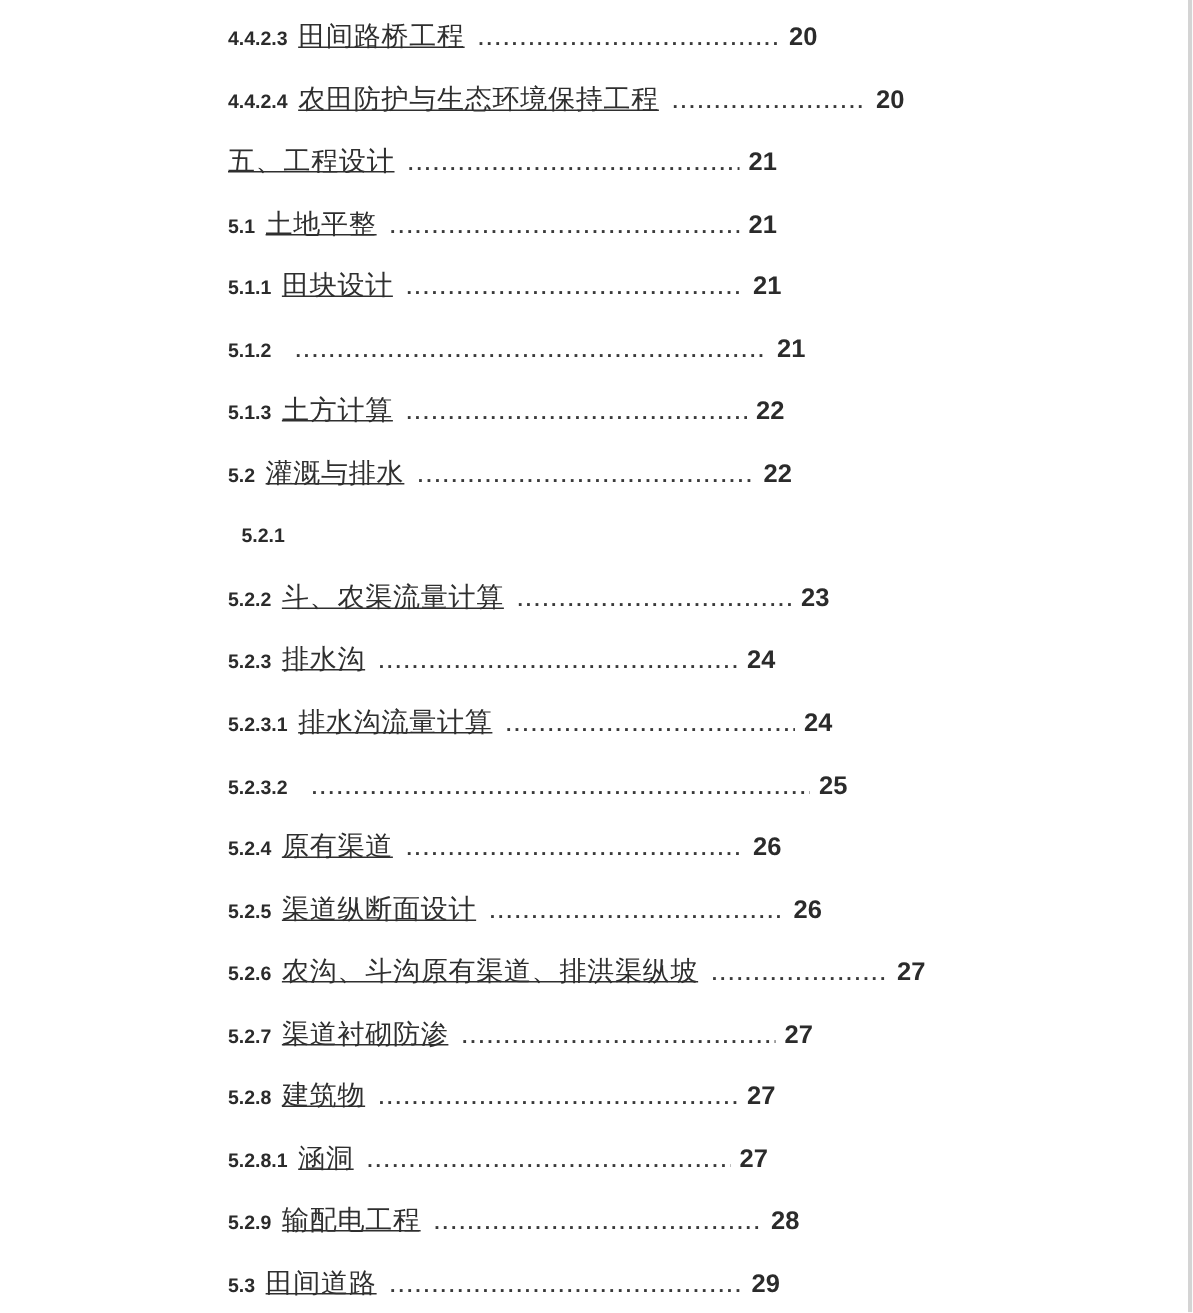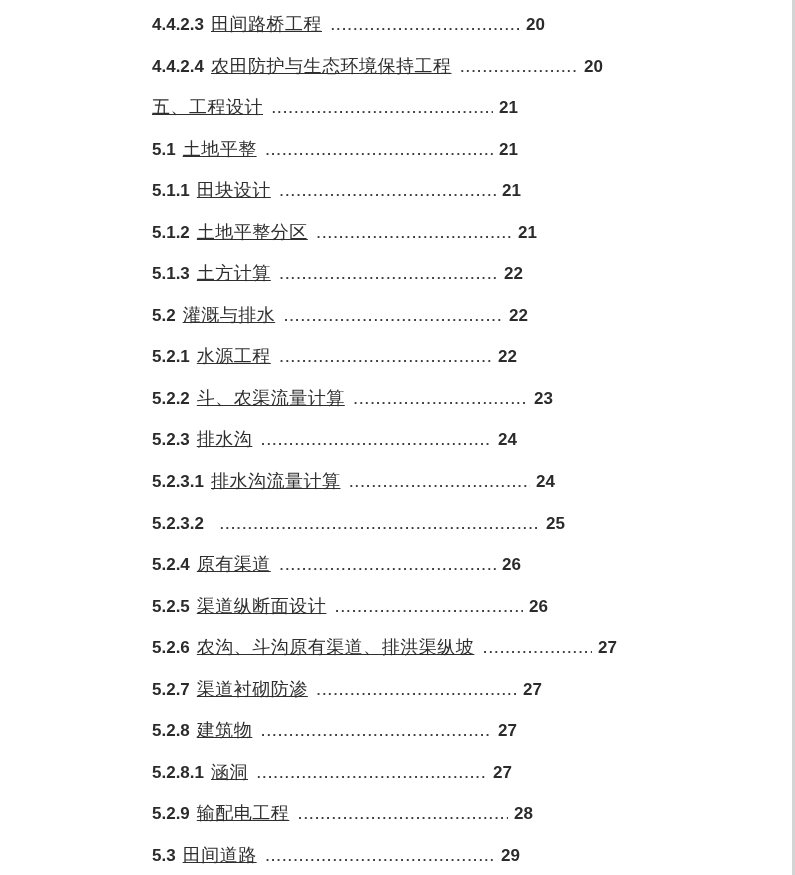--- a/index.html
+++ b/index.html
@@ -25,21 +25,21 @@
     align-items: baseline;
     height: 41.55px;
     line-height: 41.55px;
     white-space: nowrap;
     overflow: hidden;
     color: #2d2d2d;
   }
   .num {
     font-family: "Liberation Sans", sans-serif;
     font-weight: 700;
-    font-size: 17px;
+    font-size: 13px;
     margin-right: 7px;
     color: #2b2b2b;
   }
   .num:empty { margin-right: 0; }
   .title {
     font-family: "Liberation Serif", serif;
     font-weight: 400;
     font-size: 18px;
     letter-spacing: 0.5px;
     color: #2f2f2f;
@@ -66,21 +66,21 @@
   }
   
   .toc-row:nth-child(1)  { width: 393px; }
   .toc-row:nth-child(2)  { width: 451px; }
   .toc-row:nth-child(3)  { width: 366px; }
   .toc-row:nth-child(4)  { width: 366px; }
   .toc-row:nth-child(5)  { width: 369px; }
   .toc-row:nth-child(6)  { width: 385px; }
   .toc-row:nth-child(7)  { width: 371px; }
   .toc-row:nth-child(8)  { width: 376px; }
-  .toc-row:nth-child(9)  { width: 365px; }
+  .toc-row:nth-child(9)  { width: 365px; flex-direction: column; }
   .toc-row:nth-child(10) { width: 401px; }
   .toc-row:nth-child(11) { width: 365px; }
   .toc-row:nth-child(12) { width: 403px; }
   .toc-row:nth-child(13) { width: 413px; }
   .toc-row:nth-child(14) { width: 369px; }
   .toc-row:nth-child(15) { width: 396px; }
   .toc-row:nth-child(16) { width: 465px; }
   .toc-row:nth-child(17) { width: 390px; }
   .toc-row:nth-child(18) { width: 365px; justify-content: flex-end; }
   .toc-row:nth-child(19) { width: 360px; }
@@ -130,21 +130,20 @@
 
   <div class="toc-row">
     <span class="num">5.1.1</span>
     <span class="title">田块设计</span>
     <span class="leader"></span>
     <span class="page-num">21</span>
   </div>
 
   <div class="toc-row">
     <span class="num">5.1.2</span>
-    <span class="title">土地平整分区</span>
     <span class="leader"></span>
     <span class="page-num">21</span>
   </div>
 
   <div class="toc-row">
     <span class="num">5.1.3</span>
     <span class="title">土方计算</span>
     <span class="leader"></span>
     <span class="page-num">22</span>
   </div>

